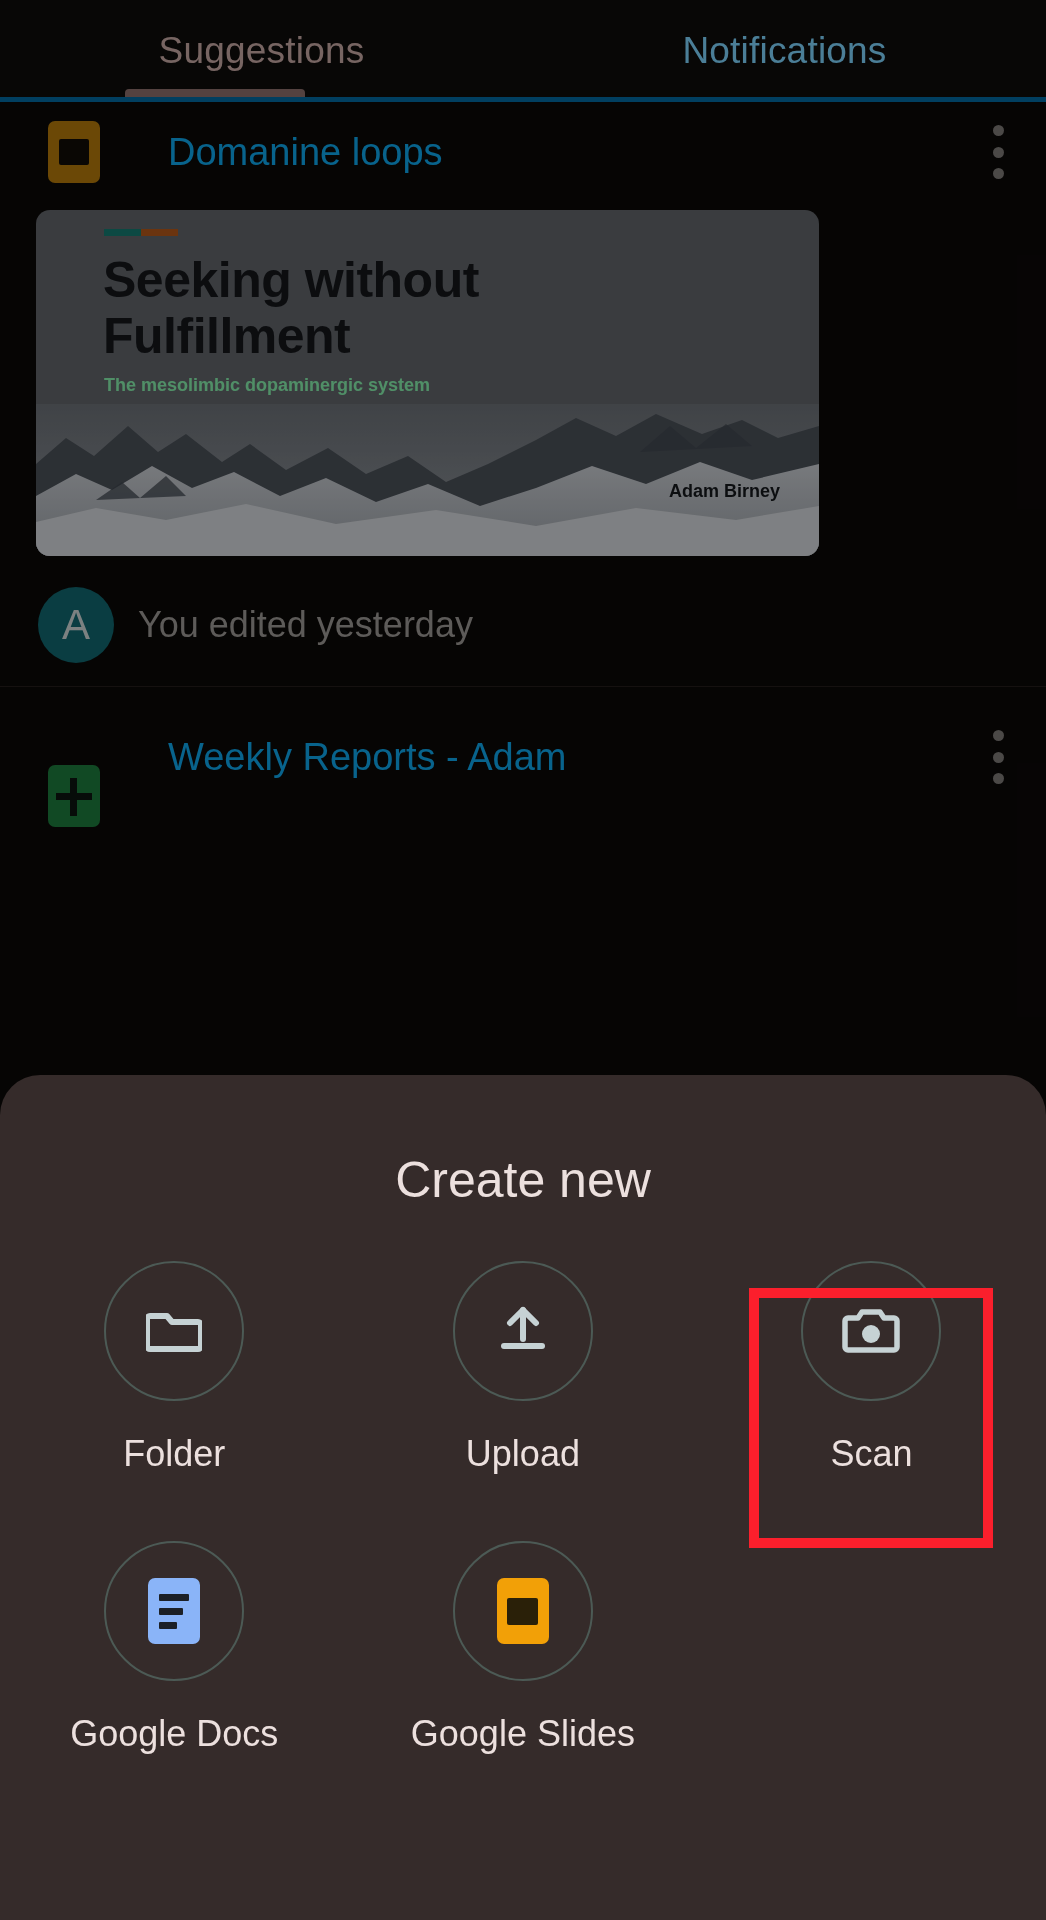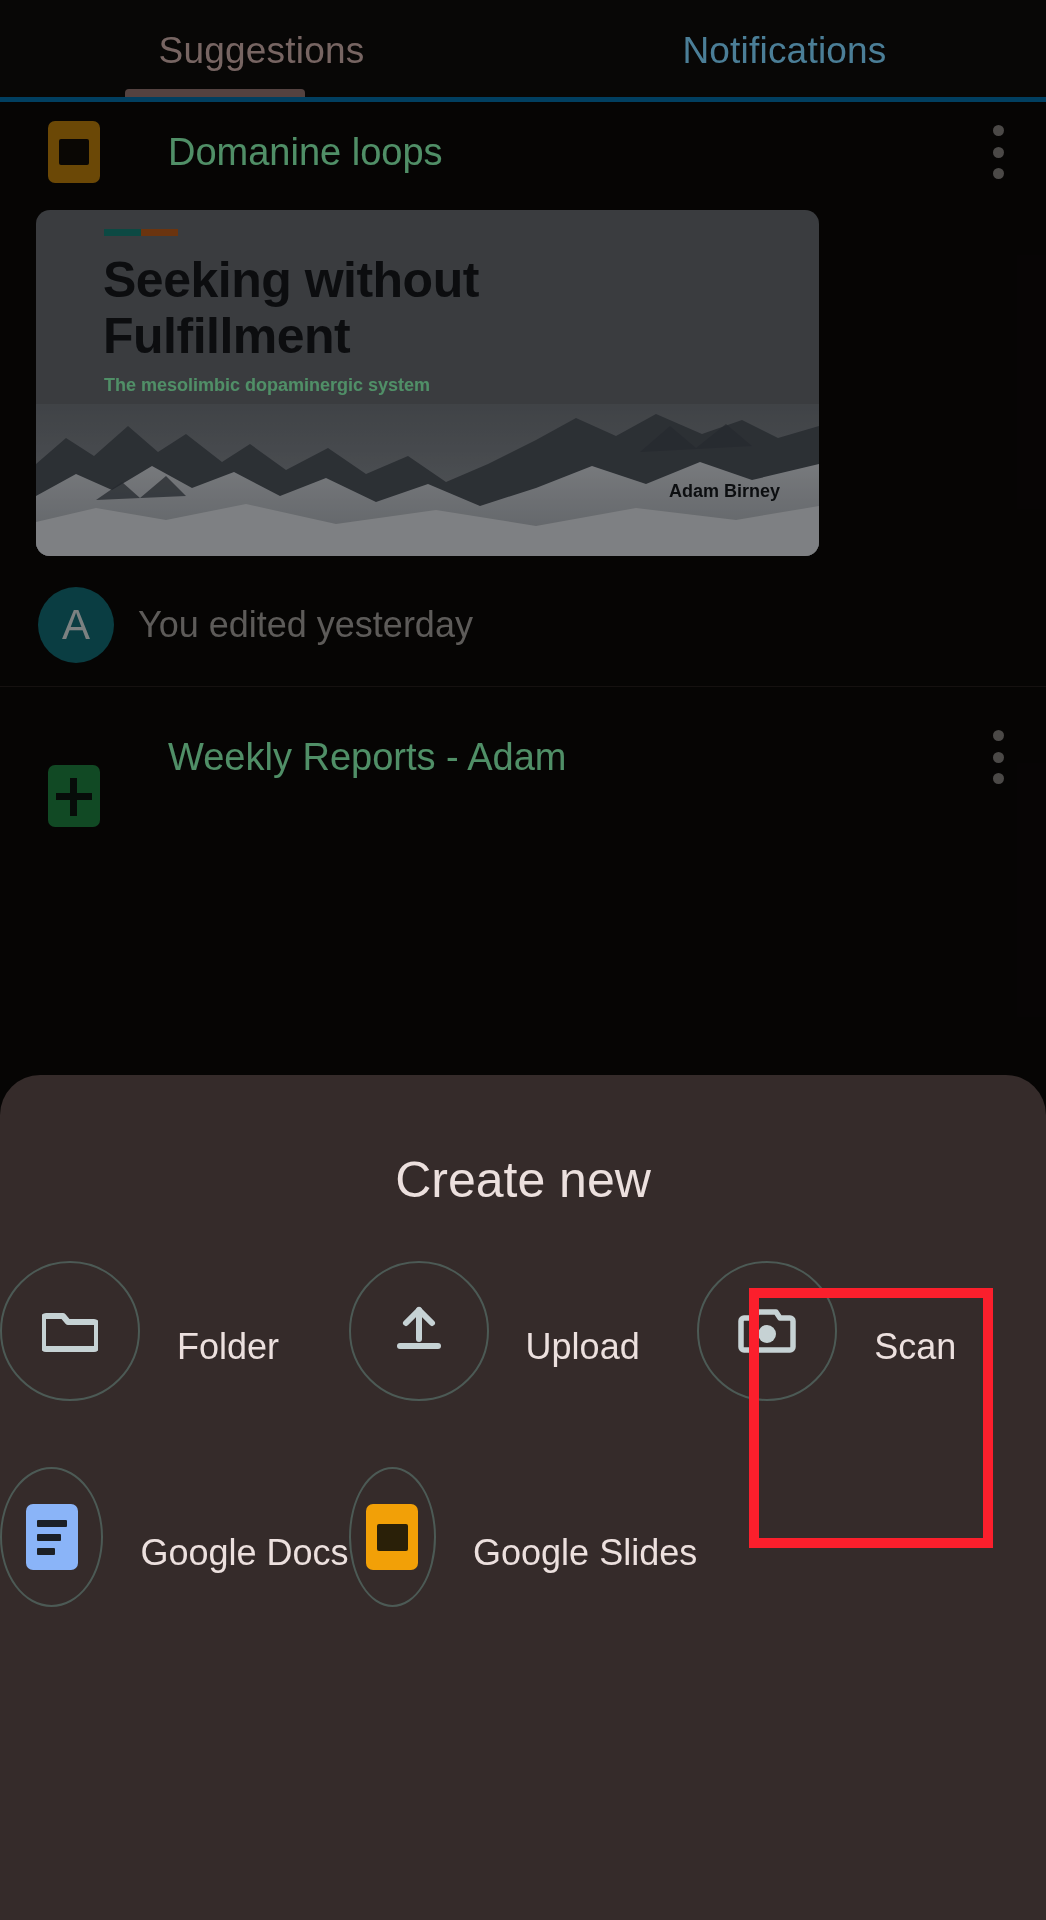--- a/index.html
+++ b/index.html
@@ -63,21 +63,21 @@
     position:relative;
   }
   .icon-sheets > i.h {
     position:absolute; left:8px; top:28px; width:36px; height:7px; background:#0d1410;
   }
   .icon-sheets > i.v {
     position:absolute; left:22px; top:13px; width:7px; height:38px; background:#0d1410;
   }
   .item-title {
     position:absolute; left:168px; top:50%; transform:translateY(-50%);
-    font-size:38px; color:#86efac; white-space:nowrap;
+    font-size:38px; color:#0ea5e9; white-space:nowrap;
   }
   .kebab {
     position:absolute; right:42px; top:50%; transform:translateY(-50%);
     width:12px; height:54px;
     display:flex; flex-direction:column; justify-content:space-between; align-items:center;
   }
   .kebab span { display:block; width:11px; height:11px; border-radius:50%; background:#7d7a77; }
 
   
   .thumb {
@@ -143,21 +143,21 @@
     position:absolute; top:76px; left:0; width:1046px; text-align:center;
     font-size:50px; color:#ece0de;
   }
 
   .grid {
     position:absolute; left:0; top:186px; width:1046px;
   }
   .grid-row { display:flex; }
   .cell {
     width:348.6px;
-    display:flex; flex-direction:row; align-items:center;gap:37px;
+    display:flex; flex-direction:column; align-items:center;
   }
   .cell-ring {
     width:140px; height:140px; border-radius:50%;
     border:2px solid #4c5a55;
     display:flex; align-items:center; justify-content:center;
   }
   .cell-label {
     margin-top:32px; font-size:36px; color:#ece0de; white-space:nowrap;
   }
   .row-gap { height:66px; }

